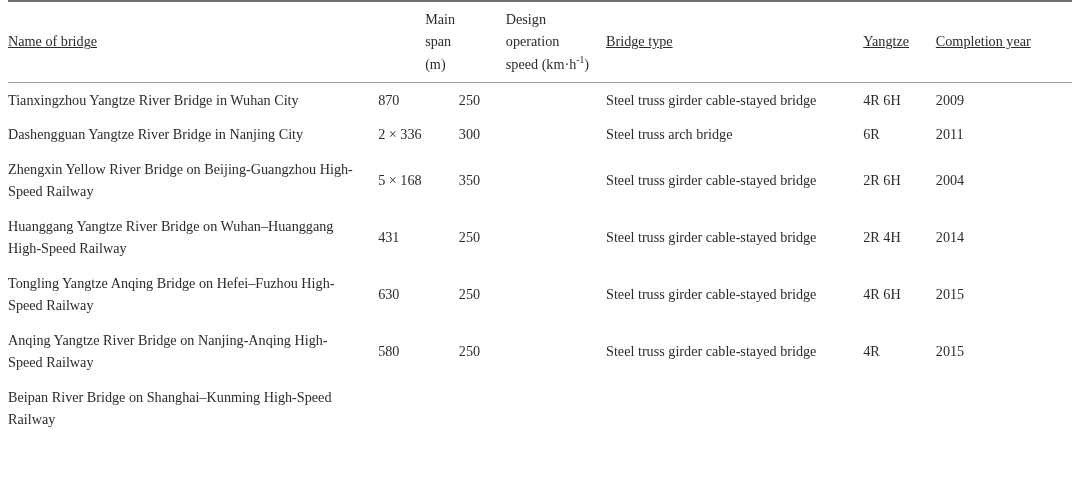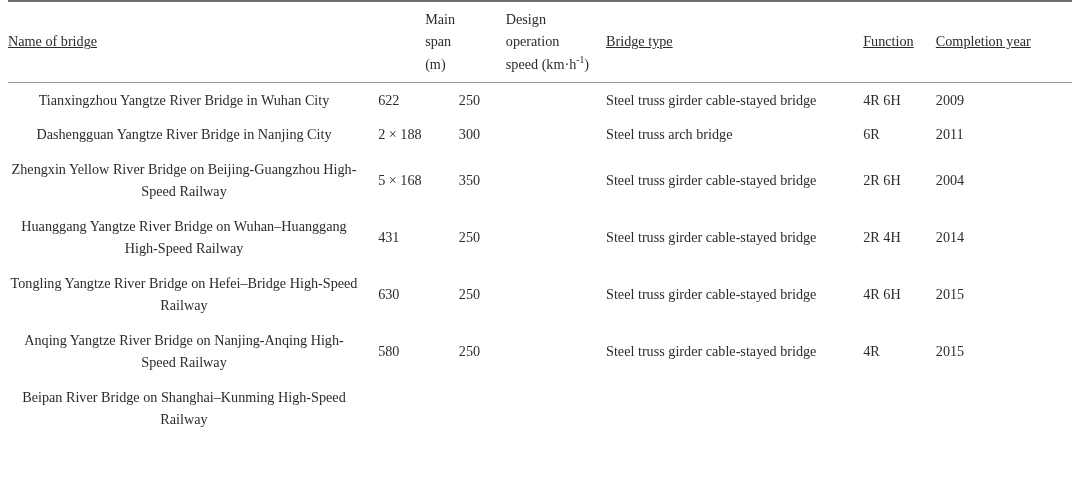--- a/index.html
+++ b/index.html
@@ -67,21 +67,21 @@
     line-height: 0;
   }
 
   
   table.bridge-table tbody td {
     vertical-align: middle;
     padding: 5px 6px 5px 0;
     line-height: 1.55;
     color: #2b2b2b;
   }
-  td.c-name     { padding-left: 9px; text-align: center; }
+  td.c-name     { padding-left: 9px; }
   td.c-span     { }
   td.c-speed    { }
   td.c-type     { }
   td.c-function { }
   td.c-year     { }
 
   tbody tr.row-1line td { height: 24px; }
   tbody tr.row-2line td { height: 47px; }
 
   .nm { display: block; max-width: 352px; }
@@ -112,43 +112,43 @@
           <span class="hdr-2line">(m)</span>
         </th>
         <th class="col-speed">
           <span class="hdr-2line">Design operation</span>
           <span class="hdr-2line"><span>speed (km·h</span><sup class="exp">-1</sup><span>)</span></span>
         </th>
         <th class="col-type">
           <span class="hdr-1line">Bridge type</span>
         </th>
         <th class="col-function">
-          <span class="hdr-1line">Function</span>
+          <span class="hdr-1line">Yangtze</span>
         </th>
         <th class="col-year">
           <span class="hdr-1line">Completion year</span>
         </th>
       </tr>
     </thead>
     <tbody id="table-body">
         <tr class="row-1line">
           <td class="c-name">
             <span class="nm">Tianxingzhou Yangtze River Bridge in Wuhan City</span>
           </td>
-          <td class="c-span"><span>622</span></td>
+          <td class="c-span"><span>870</span></td>
           <td class="c-speed"><span>250</span></td>
           <td class="c-type"><span>Steel truss girder cable-stayed bridge</span></td>
           <td class="c-function"><span>4R 6H</span></td>
           <td class="c-year"><span>2009</span></td>
         </tr>
         <tr class="row-1line">
           <td class="c-name">
             <span class="nm">Dashengguan Yangtze River Bridge in Nanjing City</span>
           </td>
-          <td class="c-span"><span>2 × 188</span></td>
+          <td class="c-span"><span>2 × 336</span></td>
           <td class="c-speed"><span>300</span></td>
           <td class="c-type"><span>Steel truss arch bridge</span></td>
           <td class="c-function"><span>6R</span></td>
           <td class="c-year"><span>2011</span></td>
         </tr>
         <tr class="row-2line">
           <td class="c-name">
             <span class="nm">Zhengxin Yellow River Bridge on Beijing-Guangzhou High-Speed Railway</span>
           </td>
           <td class="c-span"><span>5 × 168</span></td>
@@ -162,21 +162,21 @@
             <span class="nm">Huanggang Yangtze River Bridge on Wuhan–Huanggang High-Speed Railway</span>
           </td>
           <td class="c-span"><span>431</span></td>
           <td class="c-speed"><span>250</span></td>
           <td class="c-type"><span>Steel truss girder cable-stayed bridge</span></td>
           <td class="c-function"><span>2R 4H</span></td>
           <td class="c-year"><span>2014</span></td>
         </tr>
         <tr class="row-2line">
           <td class="c-name">
-            <span class="nm">Tongling Yangtze River Bridge on Hefei–Bridge High-Speed Railway</span>
+            <span class="nm">Tongling Yangtze Anqing Bridge on Hefei–Fuzhou High-Speed Railway</span>
           </td>
           <td class="c-span"><span>630</span></td>
           <td class="c-speed"><span>250</span></td>
           <td class="c-type"><span>Steel truss girder cable-stayed bridge</span></td>
           <td class="c-function"><span>4R 6H</span></td>
           <td class="c-year"><span>2015</span></td>
         </tr>
         <tr class="row-2line">
           <td class="c-name">
             <span class="nm">Anqing Yangtze River Bridge on Nanjing-Anqing High-Speed Railway</span>

